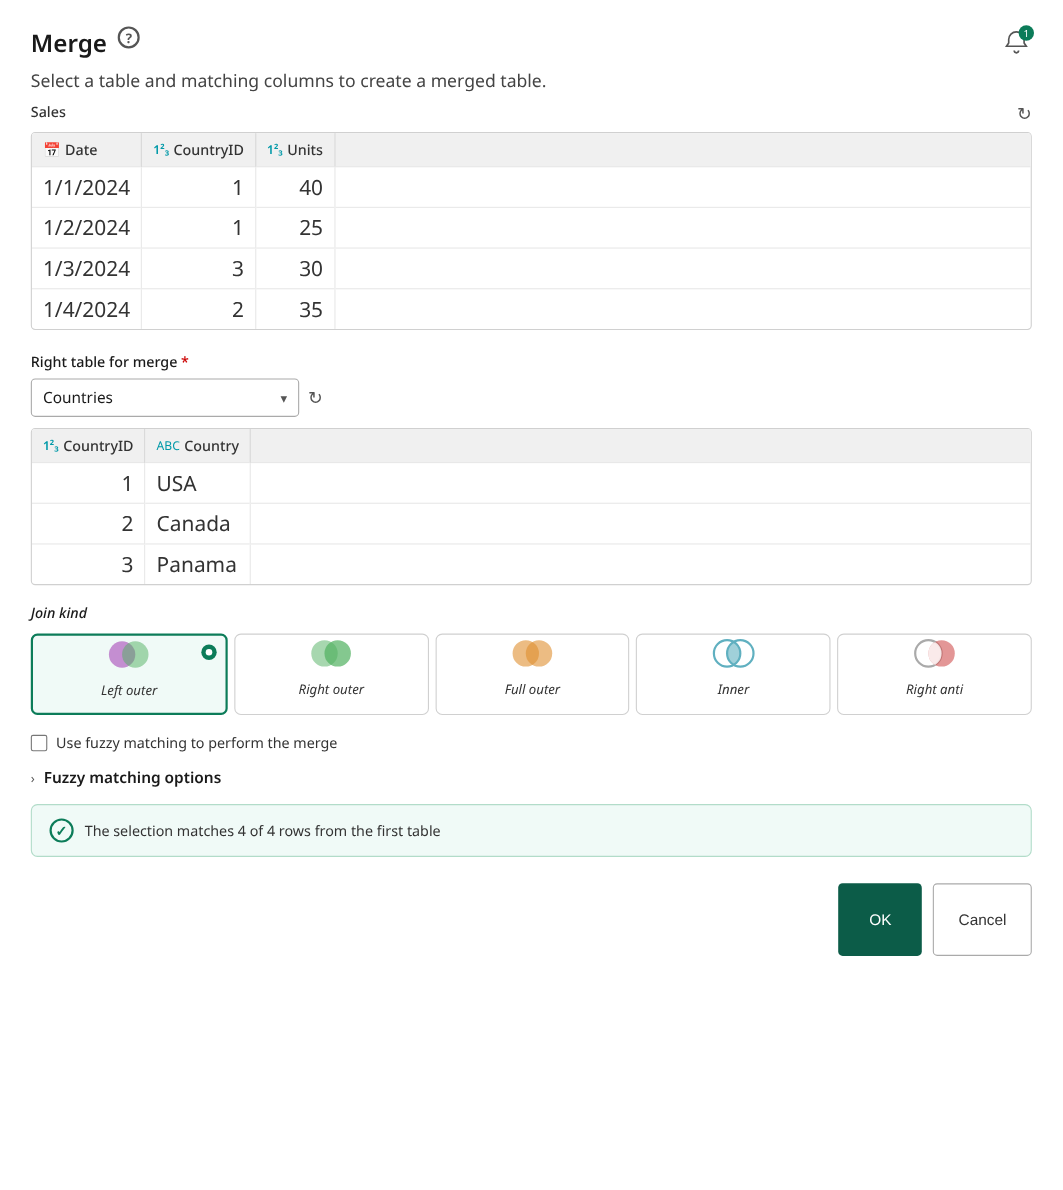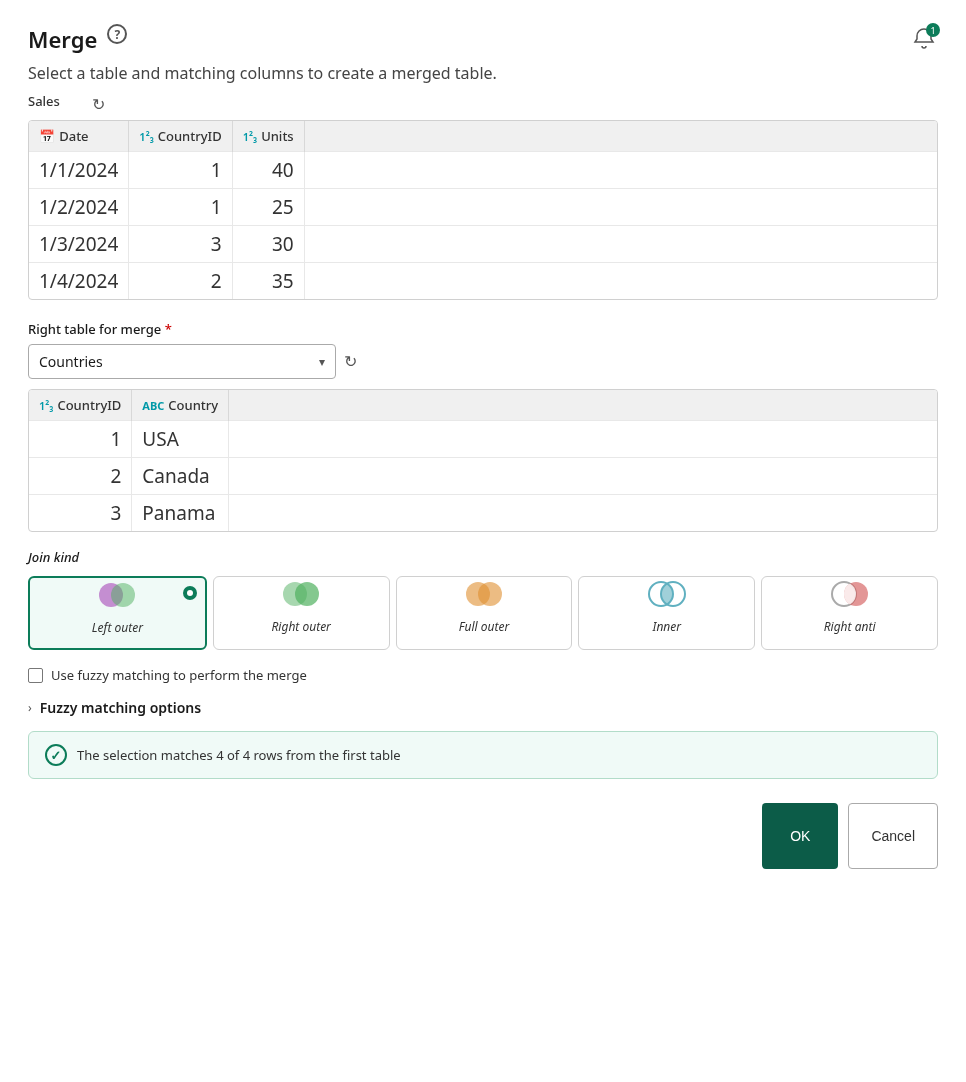--- a/index.html
+++ b/index.html
@@ -54,21 +54,21 @@
 
     .section-label {
       font-size: 13px;
       color: #333;
       margin-bottom: 6px;
       font-weight: 500;
     }
     .section-header {
       display: flex;
       align-items: center;
-      justify-content: flex-start;
+      justify-content: space-between;
       margin-bottom: 4px;
       gap: 32px;
     }
 
     .refresh-btn {
       background: none; border: none; cursor: pointer;
       color: #555; font-size: 16px;
       display: flex; align-items: center;
     }
 
@@ -108,41 +108,41 @@
     .col-type {
       font-size: 11px;
       color: #0099a8;
       margin-right: 4px;
       font-weight: 600;
     }
     .col-type-str {
       font-size: 11px;
       color: #0099a8;
       margin-right: 4px;
-      font-weight: 700;
+      font-weight: 400;
     }
     .col-icon {
       font-size: 13px;
       margin-right: 4px;
       color: #555;
     }
     .right-table-label {
       font-size: 13px;
       font-weight: 500;
       margin-bottom: 6px;
     }
     .req-star { color: #c00; }
     .dropdown-wrapper {
       display: flex;
       align-items: center;
       gap: 8px;
       margin-bottom: 10px;
     }
     .dropdown {
-      width: 308px;
+      width: 244px;
       border: 1px solid #aaa;
       border-radius: 4px;
       padding: 7px 10px;
       font-size: 14px;
       display: flex; align-items: center; justify-content: space-between;
       cursor: pointer;
       background: white;
     }
     .dropdown-arrow { font-size: 12px; color: #555; }
 

